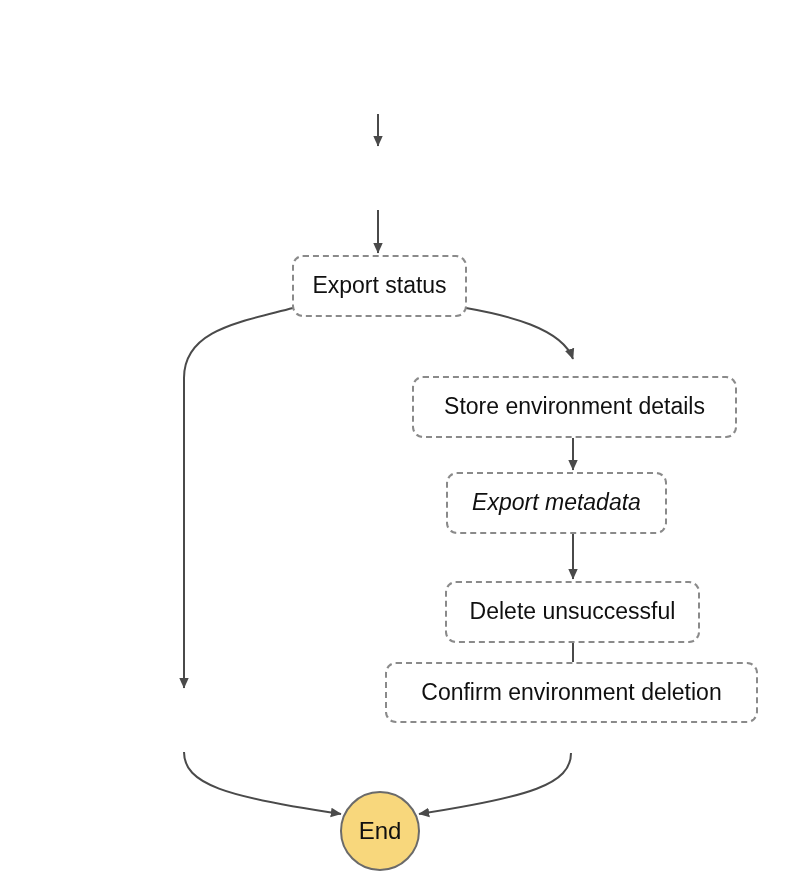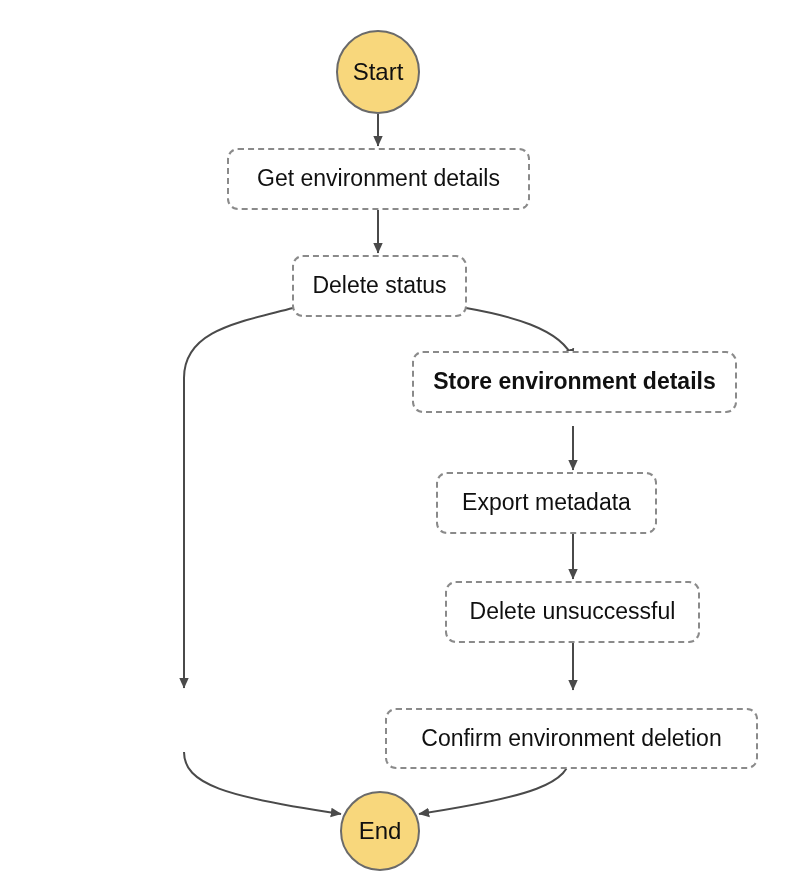--- a/index.html
+++ b/index.html
@@ -50,24 +50,24 @@
   }
   .terminal{
     background:var(--terminal-fill);
     border:2px solid var(--terminal-border);
     border-radius:50%;
     font-size:24px;
   }
   .n-start{left:336px;top:30px;width:84px;height:84px;}
   .n-get{left:227px;top:148px;width:303px;height:62px;}
   .n-check{left:292px;top:255px;width:175px;height:62px;}
-  .n-store{left:412px;top:351px;width:325px;height:62px;font-weight:bold;}
-  .n-export{left:436px;top:472px;width:221px;height:62px;}
+  .n-store{left:412px;top:376px;width:325px;height:62px;}
+  .n-export{left:446px;top:472px;width:221px;height:62px;font-style:italic;}
   .n-delete{left:445px;top:581px;width:255px;height:62px;}
-  .n-confirm{left:385px;top:708px;width:373px;height:61px;}
+  .n-confirm{left:385px;top:662px;width:373px;height:61px;}
   .n-pause{left:48px;top:690px;width:270px;height:62px;}
   .n-end{left:340px;top:791px;width:80px;height:80px;}
 </style>
 </head>
 <body>
 
 <div class="canvas">
 
   <svg class="edges" viewBox="0 0 792 887" xmlns="http://www.w3.org/2000/svg">
     <defs>
@@ -80,30 +80,24 @@
     <path class="flow" marker-end="url(#arrow)" d="M 378 210 L 378 253"></path>
     <path class="flow" marker-end="url(#arrow)" d="M 466 308 C 506 315, 562 328, 573 359"></path>
     <path class="flow" marker-end="url(#arrow)" d="M 293 308 C 240 322, 184 330, 184 378 L 184 688"></path>
     <path class="flow" marker-end="url(#arrow)" d="M 573 426 L 573 470"></path>
     <path class="flow" marker-end="url(#arrow)" d="M 573 534 L 573 579"></path>
     <path class="flow" marker-end="url(#arrow)" d="M 573 643 L 573 690"></path>
     <path class="flow" marker-end="url(#arrow)" d="M 184 752 C 184 784, 225 797, 341 814"></path>
     <path class="flow" marker-end="url(#arrow)" d="M 571 753 C 571 784, 530 797, 419 814"></path>
   </svg>
 
-  <div class="node terminal n-start">
-    <span>Start</span>
-  </div>
 
-  <div class="node step n-get">
-    <span>Get environment details</span>
-  </div>
 
   <div class="node step n-check">
-    <span>Delete status</span>
+    <span>Export status</span>
   </div>
 
   <div class="node step n-store">
     <span>Store environment details</span>
   </div>
 
   <div class="node step n-export">
     <span>Export metadata</span>
   </div>
 

